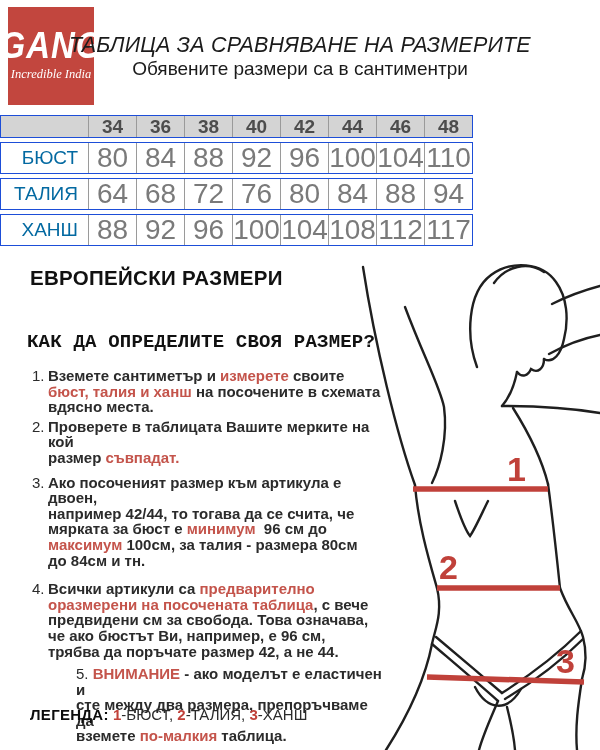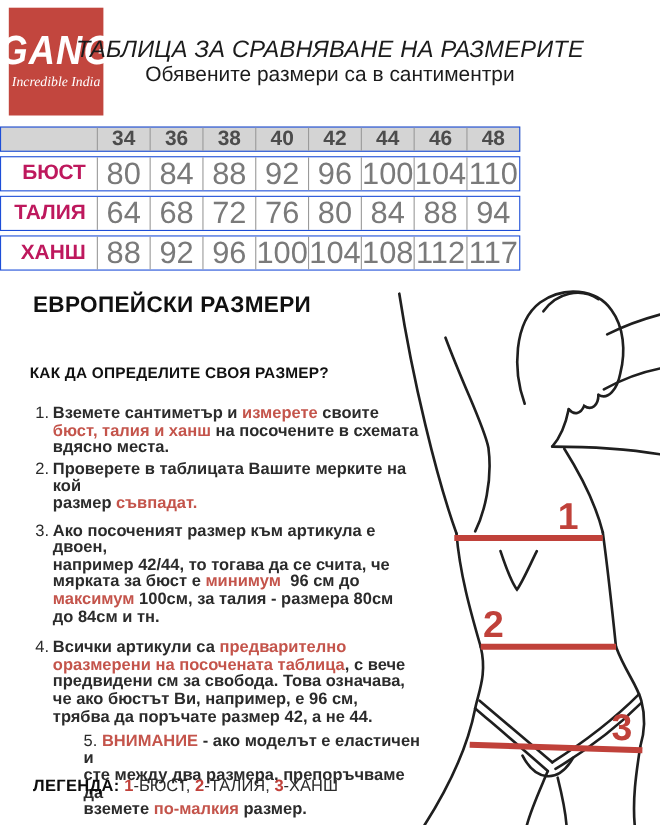--- a/index.html
+++ b/index.html
@@ -27,24 +27,24 @@
   .size-table{position:absolute;left:0;top:115px;width:473px;}
   .t-row{display:flex;border:1px solid #1d4ed8;background:#ffffff;height:32px;margin-top:4px;box-sizing:border-box;}
   .t-row.header{background:#d4d4d4;height:23px;margin-top:0;}
   .t-cell{
     flex:0 0 48px;box-sizing:border-box;border-left:1px solid #9a9a9a;
     display:flex;align-items:center;justify-content:center;
     font-size:28px;color:#7a7a7a;
   }
   .t-cell.first{flex:0 0 87px;border-left:none;justify-content:flex-end;padding-right:10px;}
   .t-row.header .t-cell{font-size:19px;font-weight:bold;color:#4c4c4c;}
-  .t-cell.rowlabel{font-size:19px;font-weight:bold;color:#be185d;}
+  .t-cell.rowlabel{font-size:19px;font-weight:normal;color:#0369a1;}
   
   .h-euro{position:absolute;left:10px;top:266px;font-size:20.5px;font-weight:bold;color:#111;letter-spacing:.3px;margin-left:20px;}
-  .h-howto{position:absolute;left:27px;top:331px;font-size:14px;font-weight:bold;color:#111;letter-spacing:.2px;}
+  .h-howto{position:absolute;left:27px;top:331px;font-size:19px;font-weight:bold;color:#111;letter-spacing:.2px;font-family:Liberation Mono, monospace;}
   
   .instructions{position:absolute;left:32px;top:368px;width:352px;font-size:15px;line-height:15.6px;color:#2b2b2b;}
   .item{display:flex;}
   .item .num{flex:0 0 16px;}
   .item .body{flex:1;white-space:pre-wrap;font-weight:bold;}
   .item.nohang{display:block;white-space:pre-wrap;margin-left:44px;}
   .item:nth-child(1){margin-bottom:4px;}
   .item:nth-child(2){margin-bottom:9px;}
   .item:nth-child(3){margin-bottom:13px;}
   .item:nth-child(4){margin-bottom:7px;}
@@ -143,21 +143,21 @@
       <div class="item">
         <span class="num">4.</span>
         <span class="body"><span>Всички артикули са </span><span class="red">предварително
 оразмерени на посочената таблица</span><span>, с вече
 предвидени см за свобода. Това означава,
 че ако бюстът Ви, например, е 96 см,
 трябва да поръчате размер 42, а не 44.</span></span>
       </div>
       <div class="item nohang"><span class="num">5. </span><span class="body"><span class="red">ВНИМАНИЕ</span><span> - ако моделът е еластичен и
 сте между два размера, препоръчваме да
-вземете </span><span class="red">по-малкия</span><span> размер.</span></span></div>
+вземете </span><span class="red">по-малкия</span><span> таблица.</span></span></div>
     </div>
 
   <div class="legend">
     <span class="legend-label">ЛЕГЕНДА:</span>
     <span id="legendItems"><span class="lnum"> 1</span><span>-БЮСТ, </span><span class="lnum"> 2</span><span>-ТАЛИЯ, </span><span class="lnum"> 3</span><span>-ХАНШ</span></span>
   </div>
 
   <svg class="figure" viewBox="0 0 245 495">
     <g fill="none" stroke="#1f1f1f" stroke-width="2.4" stroke-linecap="round">
 

